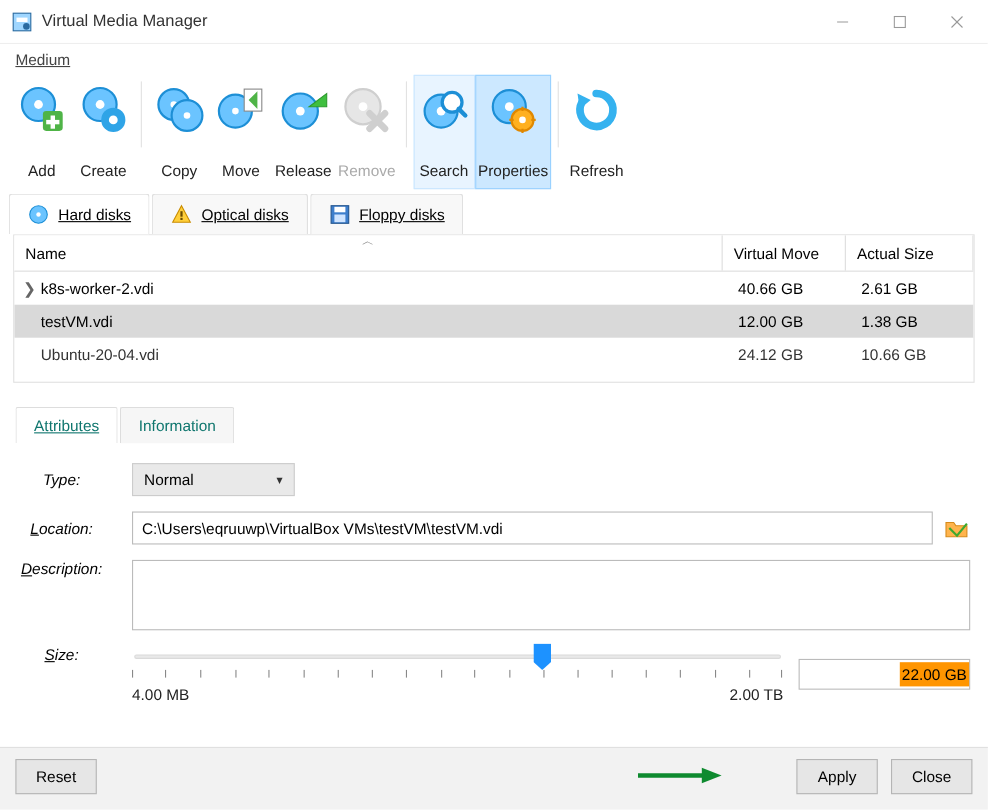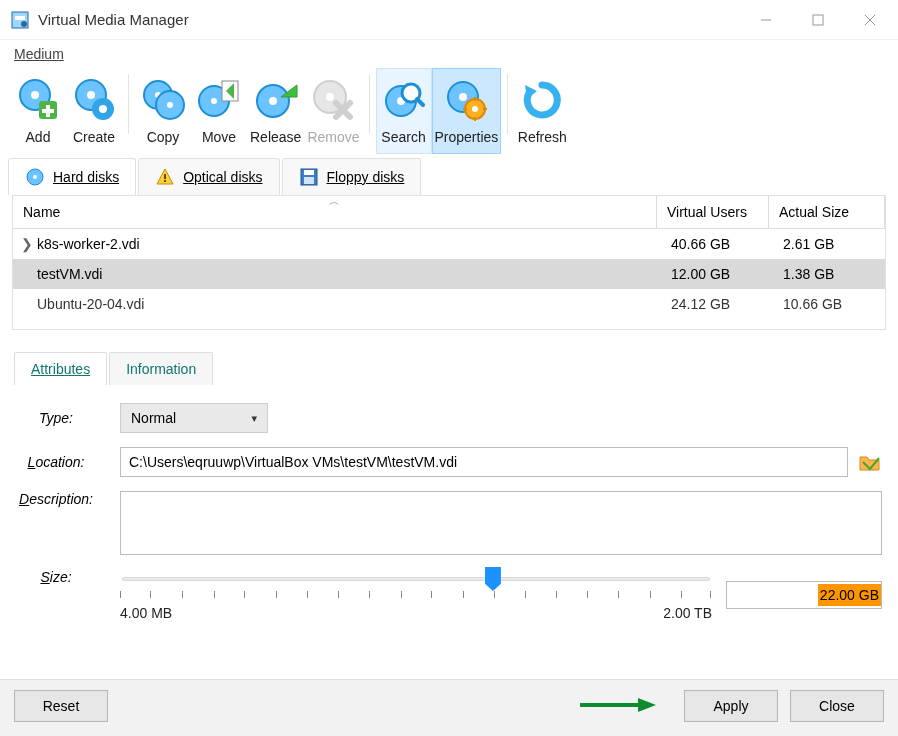--- a/index.html
+++ b/index.html
@@ -13,21 +13,21 @@
   .titlebar .spacer { flex: 1; }
   .titlebar .win-btn { width: 52px; height: 40px; display: flex; align-items: center; justify-content: center; color: #777; }
   .titlebar .win-btn svg { stroke: #999; }
 
   
   .menubar { height: 28px; display: flex; align-items: center; padding-left: 14px; color: #444; }
   .menubar .u { text-decoration: underline; }
 
   
   .toolbar { display: flex; align-items: flex-start; padding-left: 10px; background: #fff; }
-  .tool { display: flex; flex-direction: column; align-items: center; padding: 4px 2px 8px; gap: 2px; min-width: 56px; border: 1px solid transparent; }
+  .tool { display: flex; flex-direction: column; align-items: center; padding: 4px 2px 8px; gap: 20px; min-width: 56px; border: 1px solid transparent; }
   .tool .ico { height: 54px; display: flex; align-items: center; justify-content: center; }
   .tool .lbl { font-size: 14px; color: #222; }
   .tool.disabled .lbl { color: #aaa; }
   .tool.selected { background: #cce8ff; border: 1px solid #99d1ff; }
   .tool.hover { background: #e8f4ff; border: 1px solid #c9e6ff; }
   .vsep { width: 1px; height: 60px; background: #e2e2e2; margin: 6px 6px 0; }
 
   
   .disktabs { display: flex; margin: 4px 0 0 8px; align-items: flex-end; }
   .disktab { display: flex; align-items: center; gap: 8px; padding: 8px 16px; border: 1px solid #e0e0e0; border-bottom: none; border-radius: 3px 3px 0 0; background: #f8f8f8; margin-right: 2px; }
@@ -79,21 +79,21 @@
   .track { position: absolute; left: 2px; right: 2px; top: 8px; height: 4px; background: #e9e9e9; border: 1px solid #dadada; border-radius: 2px; }
   .thumb { position: absolute; top: -2px; width: 16px; height: 24px; background: #1d92ff; left: 63%; transform: translateX(-50%); clip-path: polygon(0 0,100% 0,100% 70%,50% 100%,0 70%); }
   .ticks { position: relative; height: 10px; margin-top: 0; }
   .tick { position: absolute; width: 1px; height: 7px; background: #888; top: 0; }
   .ticklabels { display: flex; justify-content: space-between; font-size: 14px; color: #222; margin-top: 4px; }
   .sizefield { border: 1px solid #bbb; width: 156px; height: 28px; display: flex; justify-content: flex-end; align-items: center; }
   .sizehl { background: #ff9500; color: #000; padding: 2px 2px; height: 22px; display:flex;align-items:center; }
 
   
   .bbar { position: absolute; left: 0; right: 0; bottom: 0; padding: 10px 14px 14px; display: flex; background: #f2f2f2; border-top: 1px solid #e0e0e0; }
-  .btn { border: 1px solid #b5b5b5; background: #e6e6e6; height: 32px; width: 94px; display: flex; align-items: center; justify-content: center; }
+  .btn { border: 1px solid #b5b5b5; background: #e6e6e6; height: 32px; width: 74px; display: flex; align-items: center; justify-content: center; }
   .bbar .sp { flex: 1; }
   .arrow { position:absolute; bottom: 22px; right: 240px; display:flex; align-items:center; }
 </style>
 </head>
 <body>
 
 <div class="titlebar">
   <span class="app-icon">
     <svg width="18" height="18">
         <rect x="1" y="1" width="16" height="16" fill="#9fd6ff" stroke="#2a6aa0"></rect>
@@ -261,21 +261,21 @@
           <rect x="5" y="10" width="10" height="7" fill="#cfe4ff"></rect>
         </svg>
       </span>
     <span class="lbl">Floppy disks</span>
   </div>
 </div>
 
 <div class="listpane">
   <div class="listhead">
     <div class="col-name"><span class="sorticon">︿</span><span>Name</span></div>
-    <div class="col-vsize">Virtual Users</div>
+    <div class="col-vsize">Virtual Move</div>
     <div class="col-asize">Actual Size</div>
   </div>
   <div class="rows">
     <div class="row" style="position:relative;">
       <span class="exp">❯</span>
       <span class="cell-name">k8s-worker-2.vdi</span>
       <span class="cell-vsize">40.66 GB</span>
       <span class="cell-asize">2.61 GB</span>
     </div>
     <div class="row sel">

